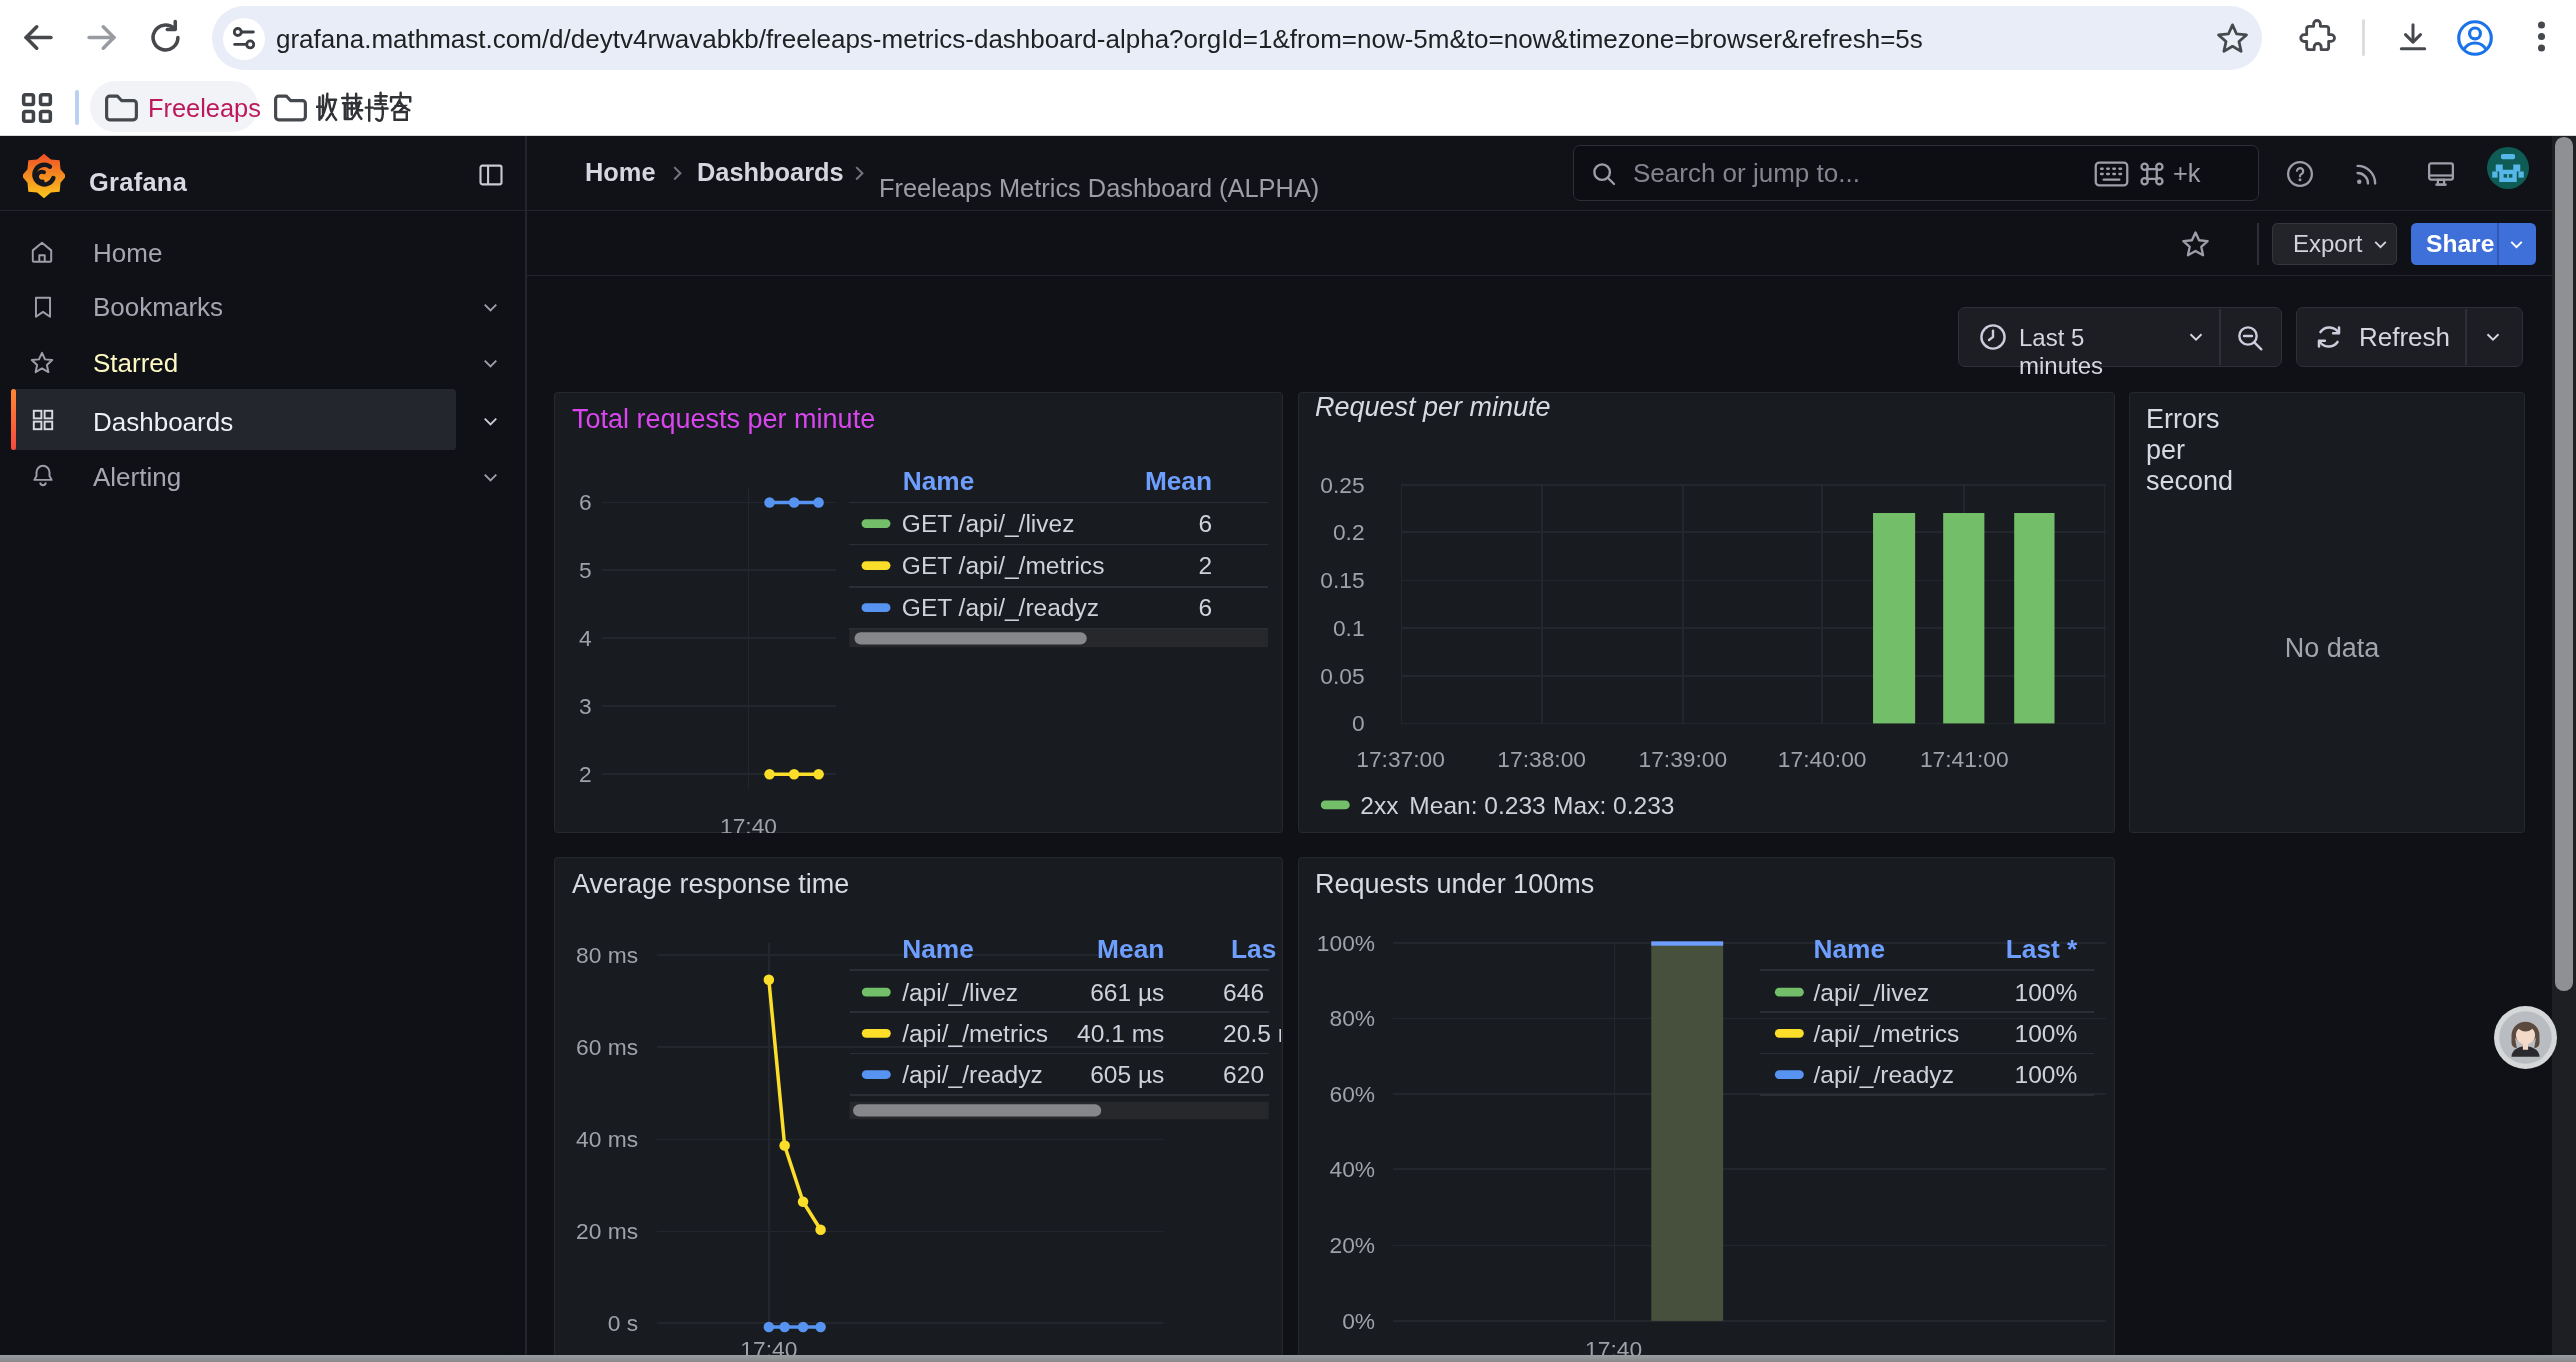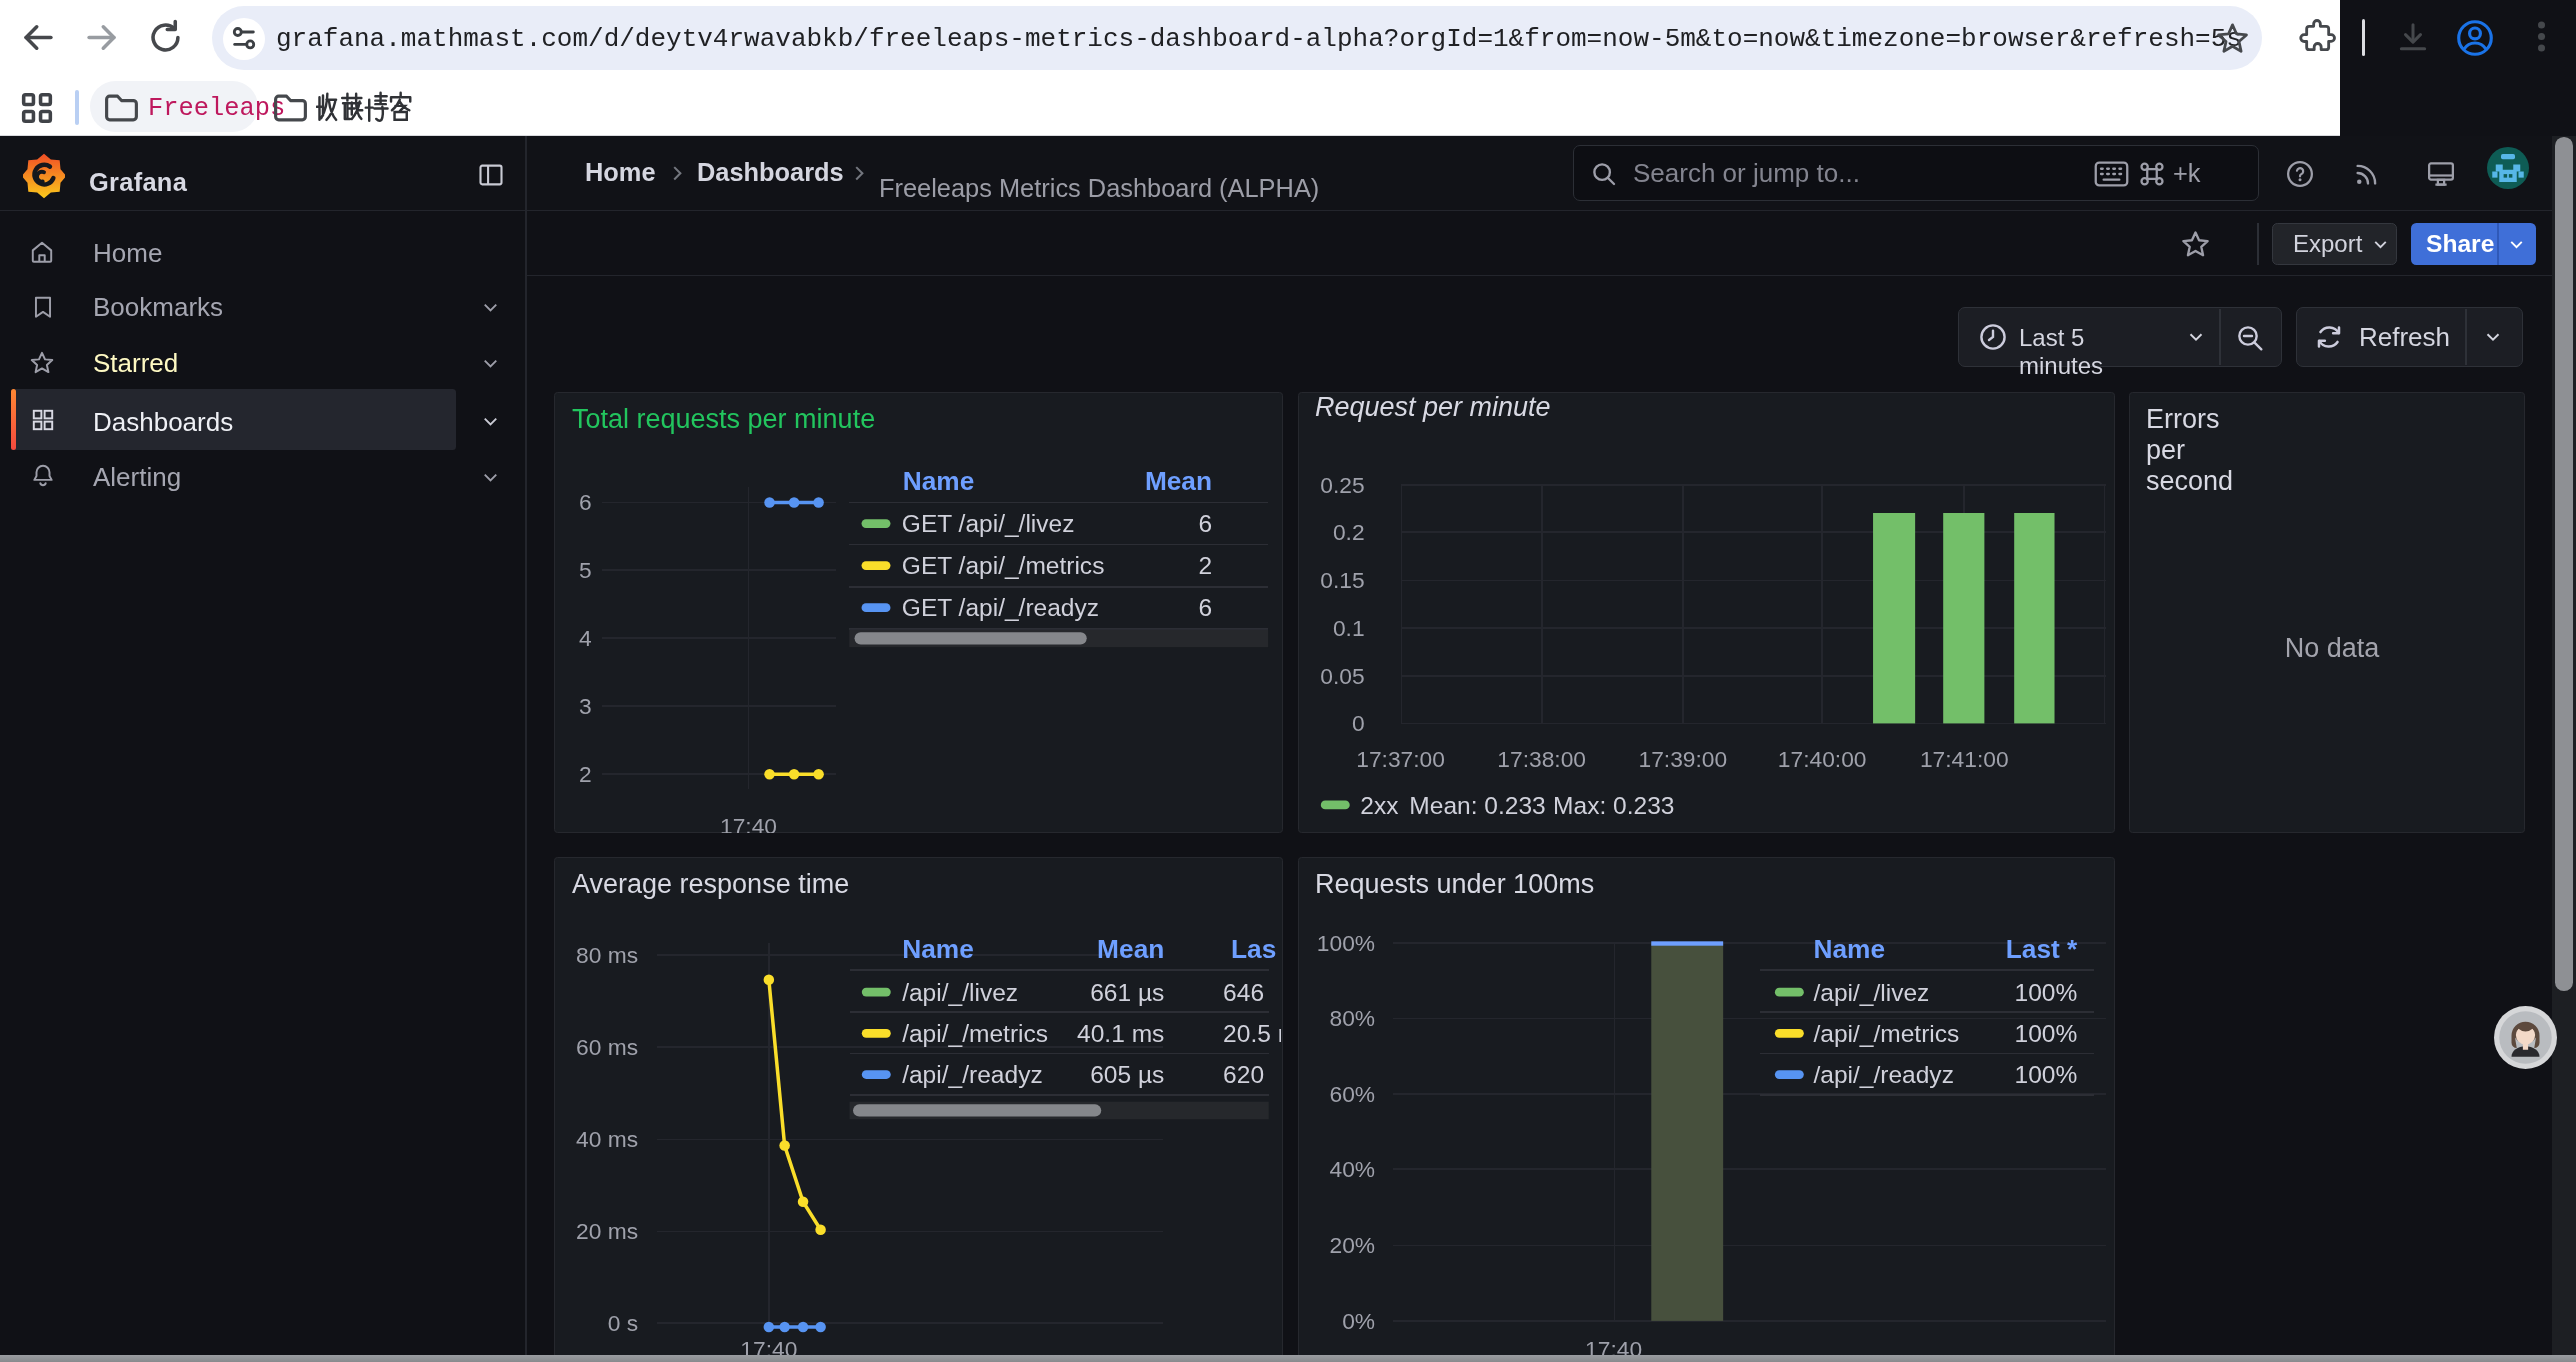--- a/index.html
+++ b/index.html
@@ -6,21 +6,21 @@
   html,body { width:2576px; height:1363px; overflow:hidden; background:#101116;
     font-family:"Liberation Sans", sans-serif; }
   .abs { position:absolute; }
   #page { position:relative; width:2576px; height:1363px; }
   svg { display:block; }
 </style>
 </head>
 <body>
 <div id="page">
 
-  <div class="abs" style="left:0;top:0;width:2340px;height:136px;background:#ffffff;border-bottom:1.8px solid #d9dade;font-family:Liberation Mono, monospace;">
+  <div class="abs" style="left:0;top:0;width:2576px;height:136px;background:#ffffff;border-bottom:1.8px solid #d9dade;">
 
     <svg class="abs" style="left:19px;top:17.5px" width="39" height="39" viewBox="0 0 44 44">
       <g stroke="#46484c" stroke-width="4" fill="none" stroke-linecap="round" stroke-linejoin="round">
         <path d="M36 22 H8"></path>
           <path d="M20 10 L8 22 L20 34"></path>
       </g>
     </svg>
 
     <svg class="abs" style="left:82px;top:17.5px" width="39" height="39" viewBox="0 0 44 44">
       <g stroke="#9b9fa4" stroke-width="4" fill="none" stroke-linecap="round" stroke-linejoin="round" style="stroke:#989ca1">
@@ -325,21 +325,21 @@
       </svg>
       <div class="abs" style="left:2359px;top:186px;font-size:26px;font-weight:500;color:#d5d6e0;">Refresh</div>
       <svg class="abs" style="left:2482px;top:190px" width="22" height="22" viewBox="0 0 24 24">
           <path d="M6 9 L12 15 L18 9" fill="none" stroke="#d5d6e0" stroke-width="2.1"></path>
         </svg>
     </div>
 
     <div id="panels">
 
       <div class="abs" style="left:554px;top:256px;width:729px;height:441px;background:#181b20;border:1.8px solid #26282e;border-radius:3.5px;"></div>
-      <div class="abs" style="left:572px;top:268px;font-size:27px;font-weight:500;color:#22c55e;">Total requests per minute</div>
+      <div class="abs" style="left:572px;top:268px;font-size:27px;font-weight:500;color:#d946ef;">Total requests per minute</div>
       <svg class="abs" style="left:554px;top:256px" width="729" height="441" viewBox="0 0 832 503">
         <g stroke="#24262d" stroke-width="2" shape-rendering="crispEdges">
           <line x1="55" y1="126" x2="322" y2="126"></line>
             <line x1="55" y1="203" x2="322" y2="203"></line>
           <line x1="55" y1="281" x2="322" y2="281"></line>
             <line x1="55" y1="358" x2="322" y2="358"></line>
           <line x1="55" y1="436" x2="322" y2="436"></line>
           <line x1="222" y1="108" x2="222" y2="453"></line>
         </g>
         <g font-size="26" fill="#9fa1ab" text-anchor="end">

